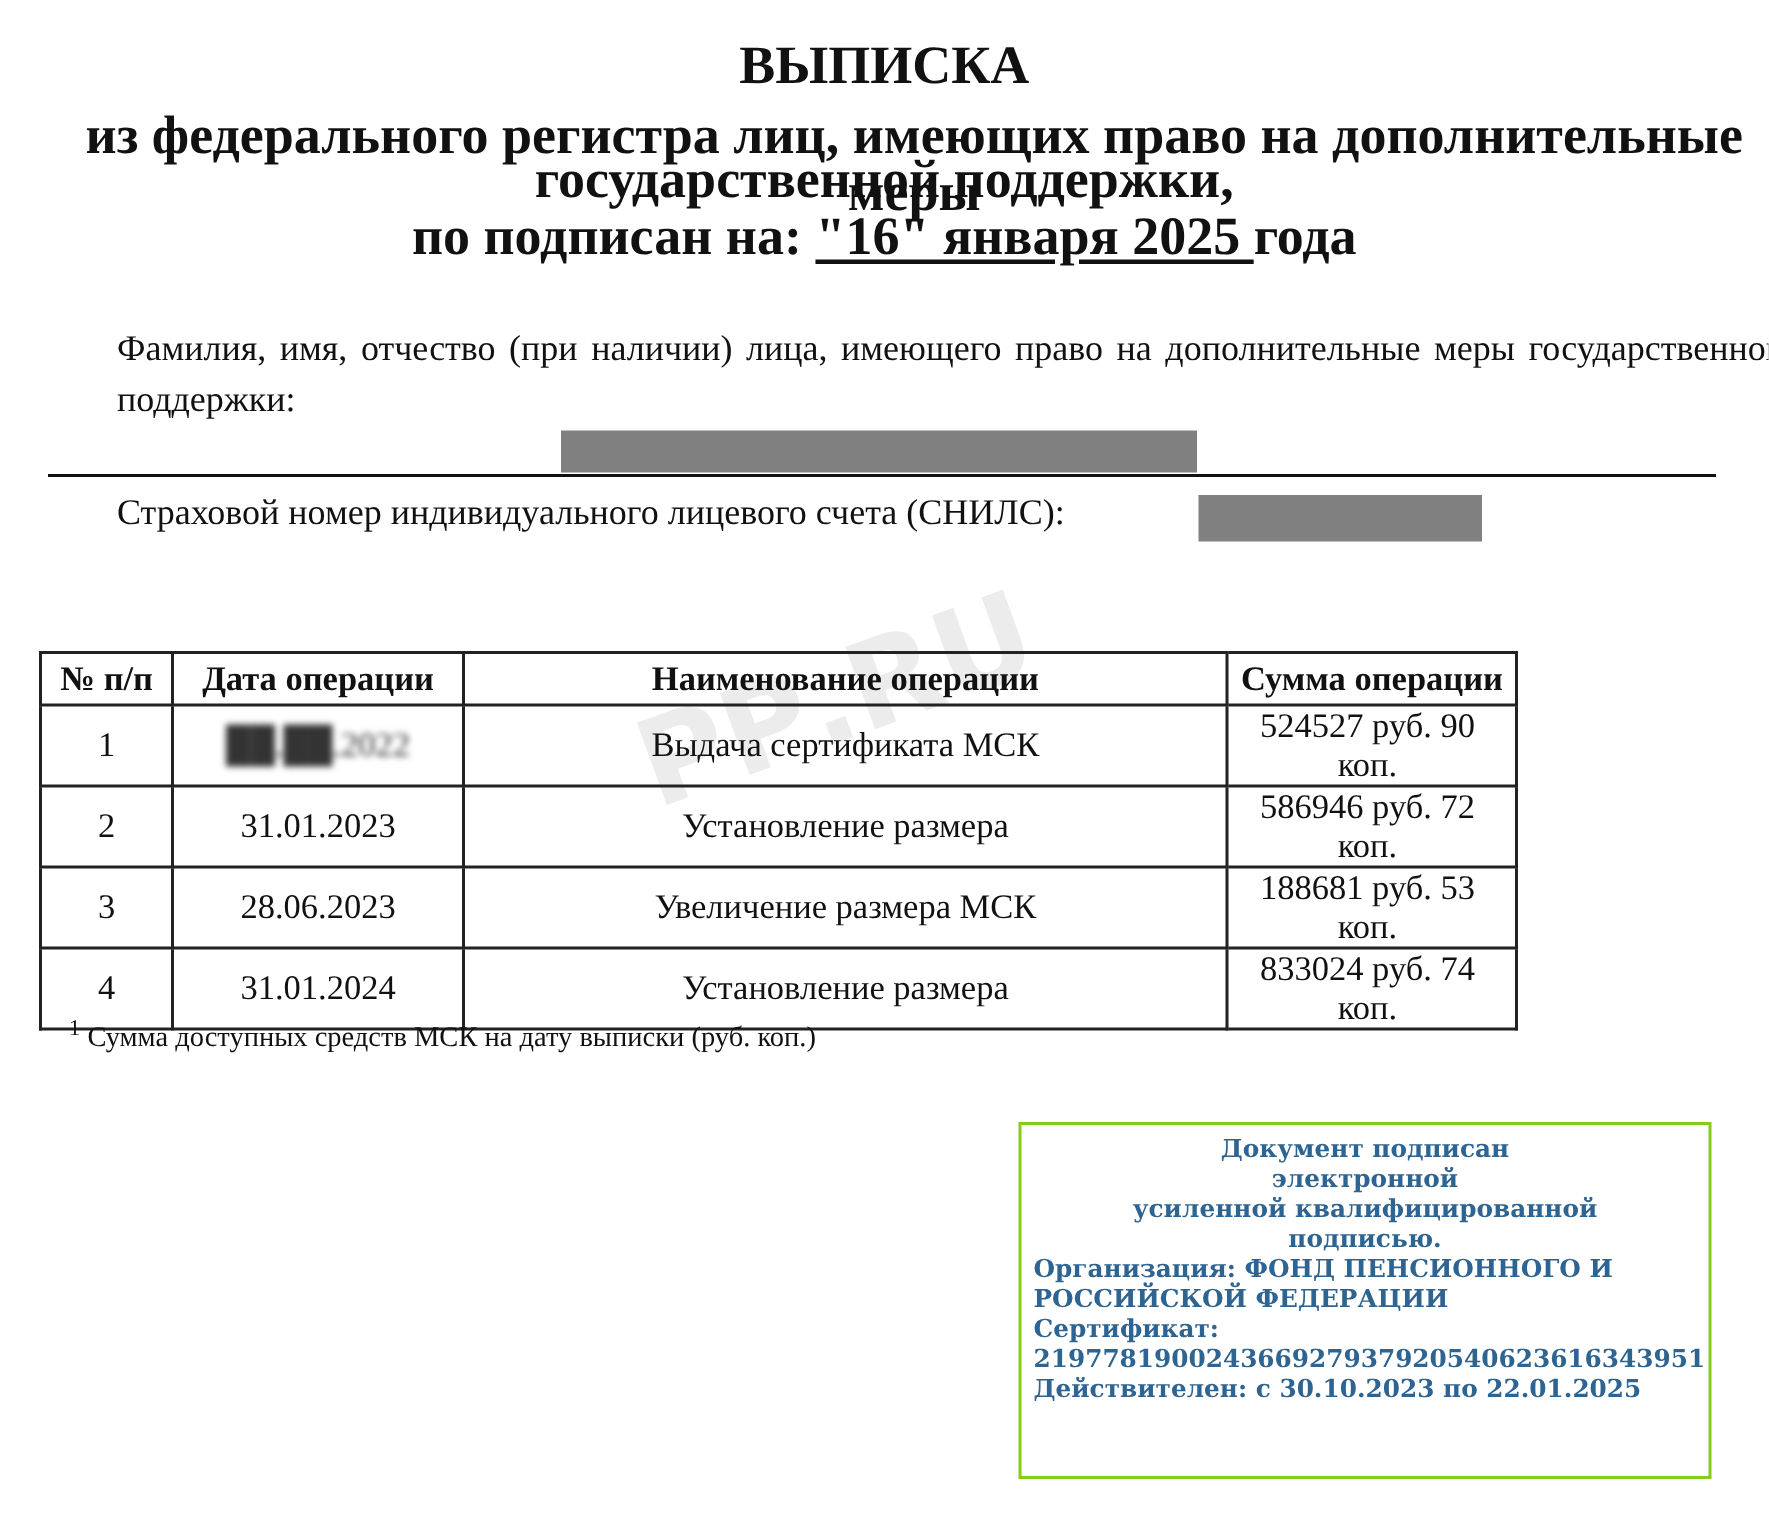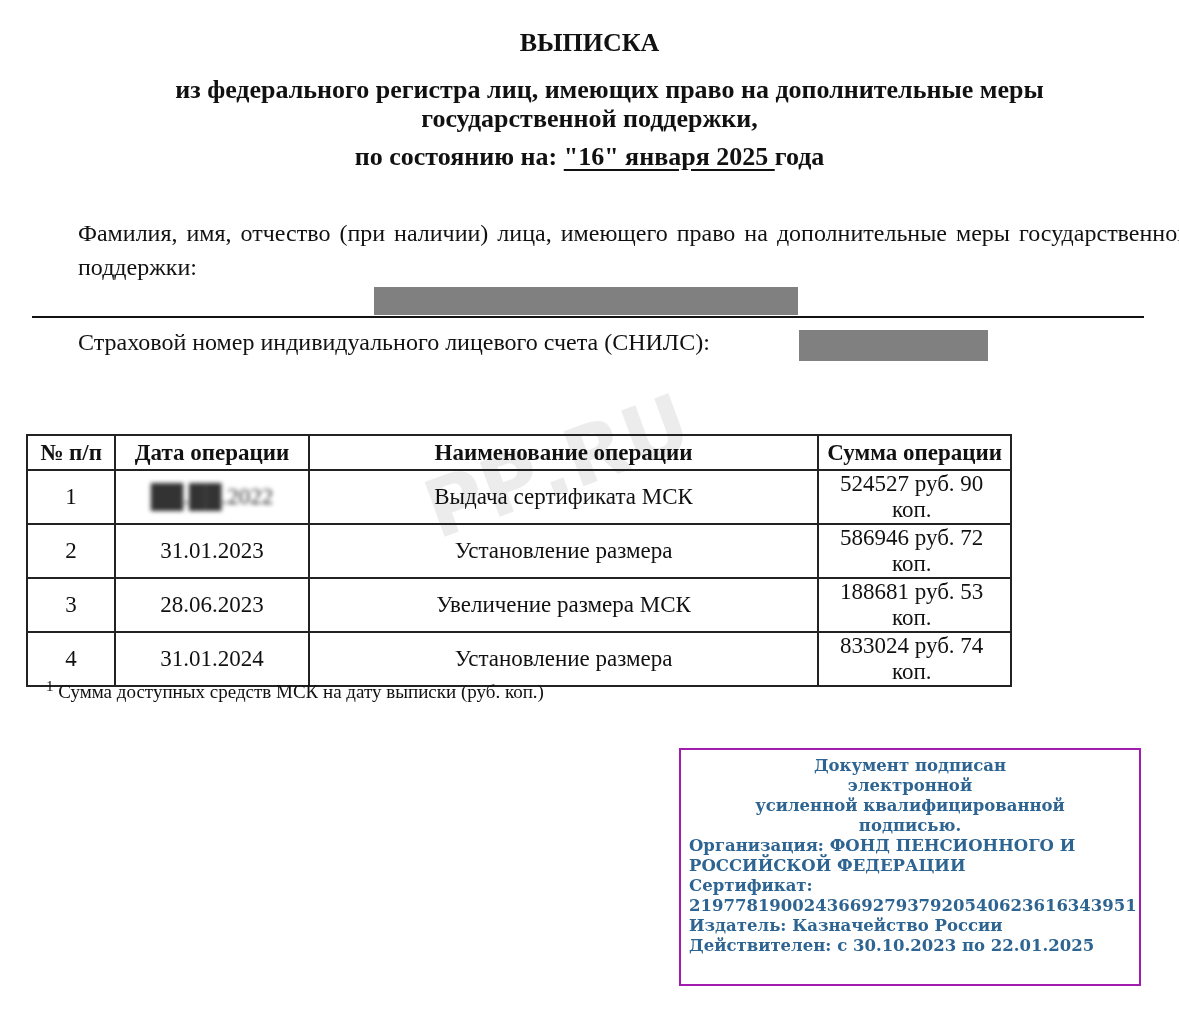--- a/index.html
+++ b/index.html
@@ -2,21 +2,21 @@
 <html><head>
   <meta charset="utf-8">
   <style>
     html, body { margin: 0; padding: 0; background: #ffffff; }
     body {
       width: 1179px; height: 1020px; position: relative; overflow: hidden;
       font-family: "DejaVu Serif", "Liberation Serif", serif; color: #111;
     }
     .title {
       position: absolute; left: 0; width: 1179px; text-align: center;
-      font-family: "Liberation Serif", serif; font-weight: bold; font-size: 26px;
+      font-family: "Liberation Serif", serif; font-weight: bold; font-size: 36px;
       line-height: 38px;
     }
     .title .u { text-decoration: underline; text-underline-offset: 4px; }
     .para {
       position: absolute; left: 32px; width: 1112px;
       font-family: "Liberation Serif", serif; font-size: 24px; line-height: 34px;
       text-align: justify;
     }
     .indent { padding-left: 46px; }
     .redact { position: absolute; background: #808080; }
@@ -31,39 +31,39 @@
     table.ops th { font-weight: bold; font-size: 23px; white-space: nowrap; }
     table.ops td.sum { text-align: center; padding-right: 14px; }
     .blur { filter: blur(2px); color: #333; }
     sup { font-size: 15px; }
     .footnote {
       position: absolute; left: 26px; top: 678px;
       font-family: "Liberation Serif", serif; font-size: 19px; margin-left: 20px;
     }
     .stamp {
       position: absolute; left: 679px; top: 748px; width: 462px; height: 238px;
-      border: 2px solid #a21caf; box-sizing: border-box; padding: 6px 8px;
+      border: 2px solid #84cc16; box-sizing: border-box; padding: 6px 8px;
       color: #2e6491; font-family: "DejaVu Serif", serif; font-weight: bold;
       font-size: 16.5px; line-height: 20px;
     }
     .stamp .head { text-align: center; }
     .watermark {
       position: absolute; left: 420px; top: 420px; font-size: 80px; font-weight: bold;
       color: rgba(180,180,180,0.25); transform: rotate(-20deg);
       font-family: "DejaVu Sans", sans-serif;
     }
   </style>
 </head>
 <body>
 
 <div class="title" style="top:24px;">ВЫПИСКА</div>
 <div class="title" style="top:71px;margin-left:20px;">из федерального регистра лиц, имеющих право на дополнительные меры</div>
 <div class="title" style="top:100px;">государственной поддержки,</div>
 <div class="title" style="top:138px;">
-  <span>по состоянию на: </span><span class="u">"16" января 2025 </span><span>года</span>
+  <span>по подписан на: </span><span class="u">"16" января 2025 </span><span>года</span>
 </div>
 
 <div class="watermark">РР.RU</div>
 
 <div class="para indent" style="top:216px;">Фамилия, имя, отчество (при наличии) лица, имеющего право на дополнительные меры государственной поддержки:</div>
 <div class="redact" style="left:374px; top:287px; width:424px; height:28px;"></div>
 <div class="hline" style="top:316px;"></div>
 <div class="para indent" style="top:325px; text-align:left;">Страховой номер индивидуального лицевого счета (СНИЛС):</div>
 <div class="redact" style="left:799px; top:330px; width:189px; height:31px;"></div>
 
@@ -108,15 +108,14 @@
 
 <div class="stamp">
   <div class="head">Документ подписан</div>
   <div class="head">электронной</div>
   <div class="head">усиленной квалифицированной</div>
   <div class="head">подписью.</div>
   <div>Организация: ФОНД ПЕНСИОННОГО И</div>
   <div>РОССИЙСКОЙ ФЕДЕРАЦИИ</div>
   <div>Сертификат:</div>
   <div>219778190024366927937920540623616343951</div>
-  <div>Издатель: Казначейство России</div>
   <div>Действителен: с 30.10.2023 по 22.01.2025</div>
 </div>
 
 </body></html>

